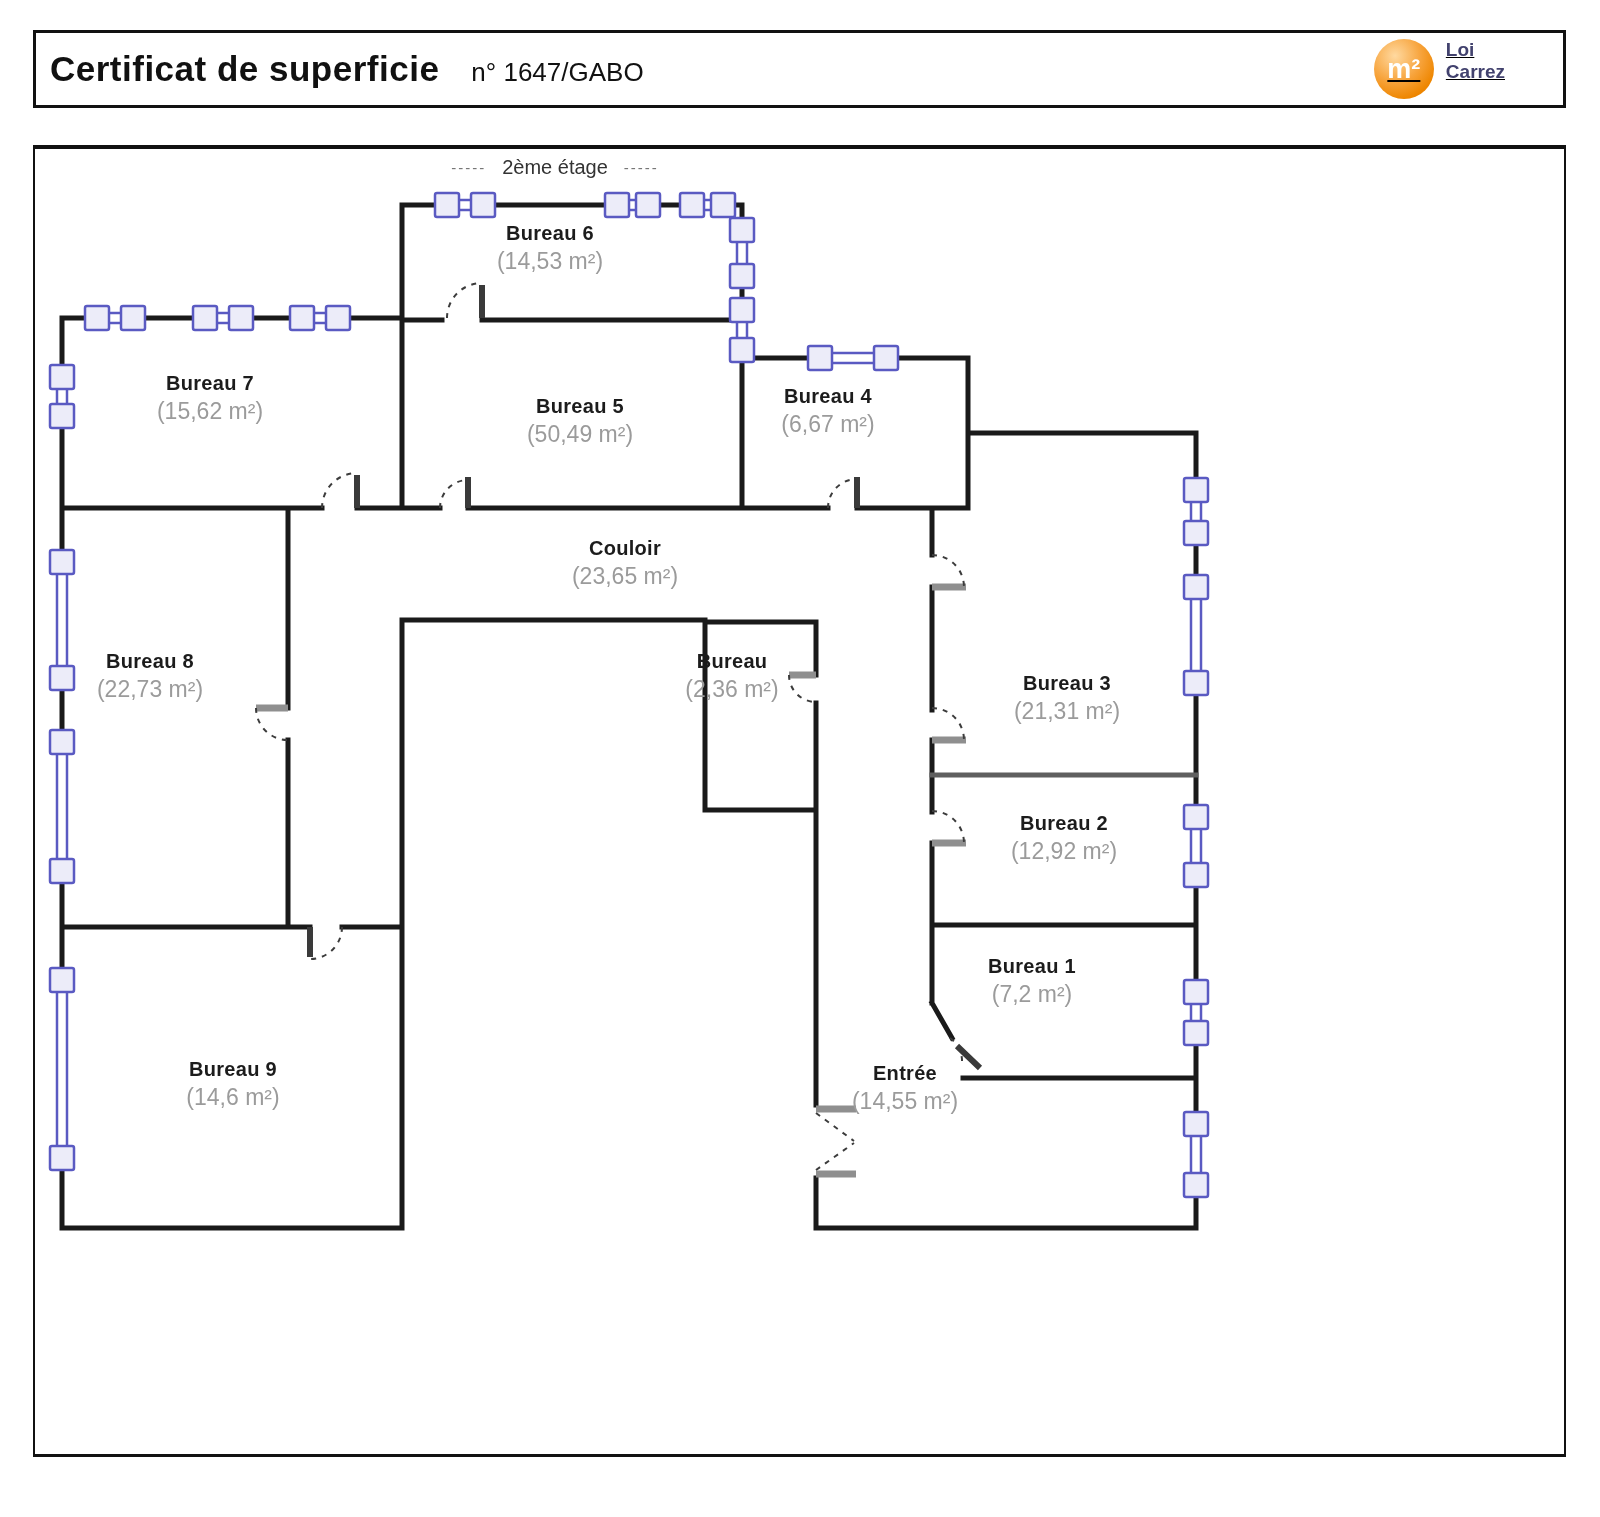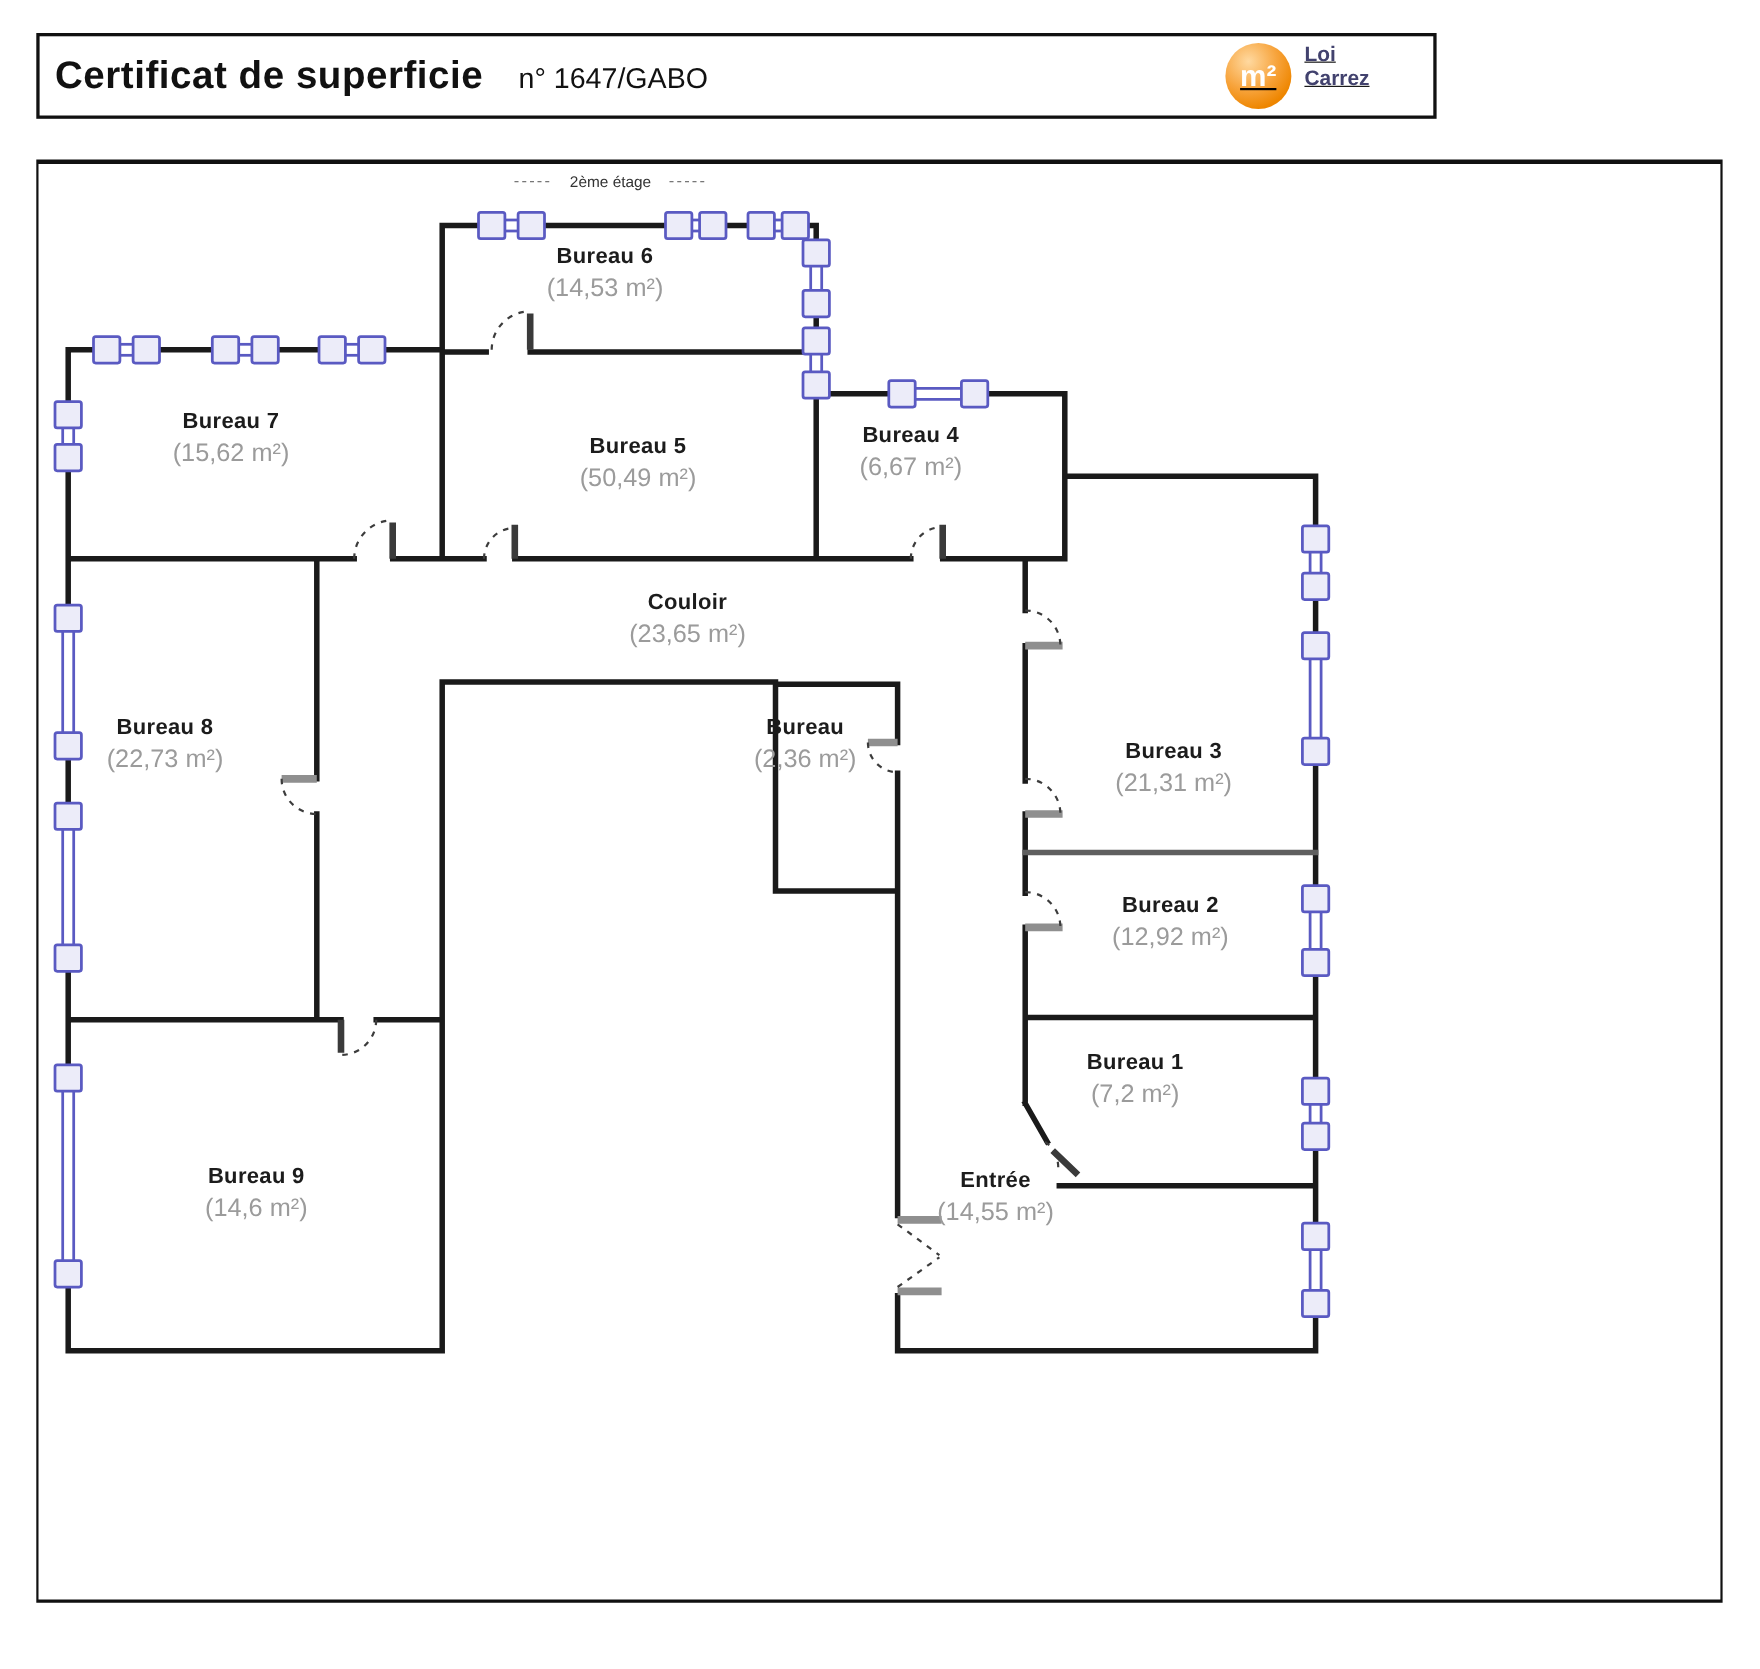--- a/index.html
+++ b/index.html
@@ -3,21 +3,21 @@
 <meta charset="utf-8">
 <style>
   html,body{margin:0;padding:0;}
   body{
     width:1600px;height:1517px;position:relative;background:#ffffff;
     font-family:"Liberation Sans","DejaVu Sans",sans-serif;
     -webkit-font-smoothing:antialiased;
   }
   
   .header-box{
-    position:absolute;left:33px;top:30px;width:1273px;height:78px;
+    position:absolute;left:33px;top:30px;width:1533px;height:78px;
     border:3px solid #111;box-sizing:border-box;background:#fff;
     display:flex;align-items:center;justify-content:space-between;
     padding:0 16px 0 14px;
   }
   .title-wrap{display:flex;align-items:baseline;gap:14px;}
   .doc-title{font-size:35px;font-weight:bold;color:#111;letter-spacing:.5px;}
   .doc-number{font-size:26px;color:#111;margin-left:18px;}
   .logo-wrap{display:flex;gap:12px;margin-right:42px;text-decoration:underline;}
   .logo-badge{
     width:60px;height:60px;border-radius:50%;
@@ -30,21 +30,21 @@
   .plan-box{
     position:absolute;left:33px;top:145px;width:1533px;height:1312px;
     border-style:solid;border-color:#111;border-width:4px 2px 3px 2px;
     box-sizing:border-box;background:#fff;
   }
   .floor-label{
     position:absolute;left:555px;top:156px;transform:translateX(-50%);
     display:flex;align-items:center;gap:16px;white-space:nowrap;
   }
   .floor-label .dashes{color:#777;font-size:15px;letter-spacing:2px;}
-  .floor-label .floor-name{color:#333;font-size:14px;}
+  .floor-label .floor-name{color:#333;font-size:20px;}
   
   svg.plan{position:absolute;left:0;top:0;}
   
   .room{
     position:absolute;transform:translateX(-50%);text-align:center;white-space:nowrap;
   }
   .room .room-name{font-size:20px;font-weight:bold;color:#1c1c1c;letter-spacing:.3px;}
   .room .room-area{font-size:23px;color:#9b9b9b;margin-top:3px;}
 </style>
 </head>

